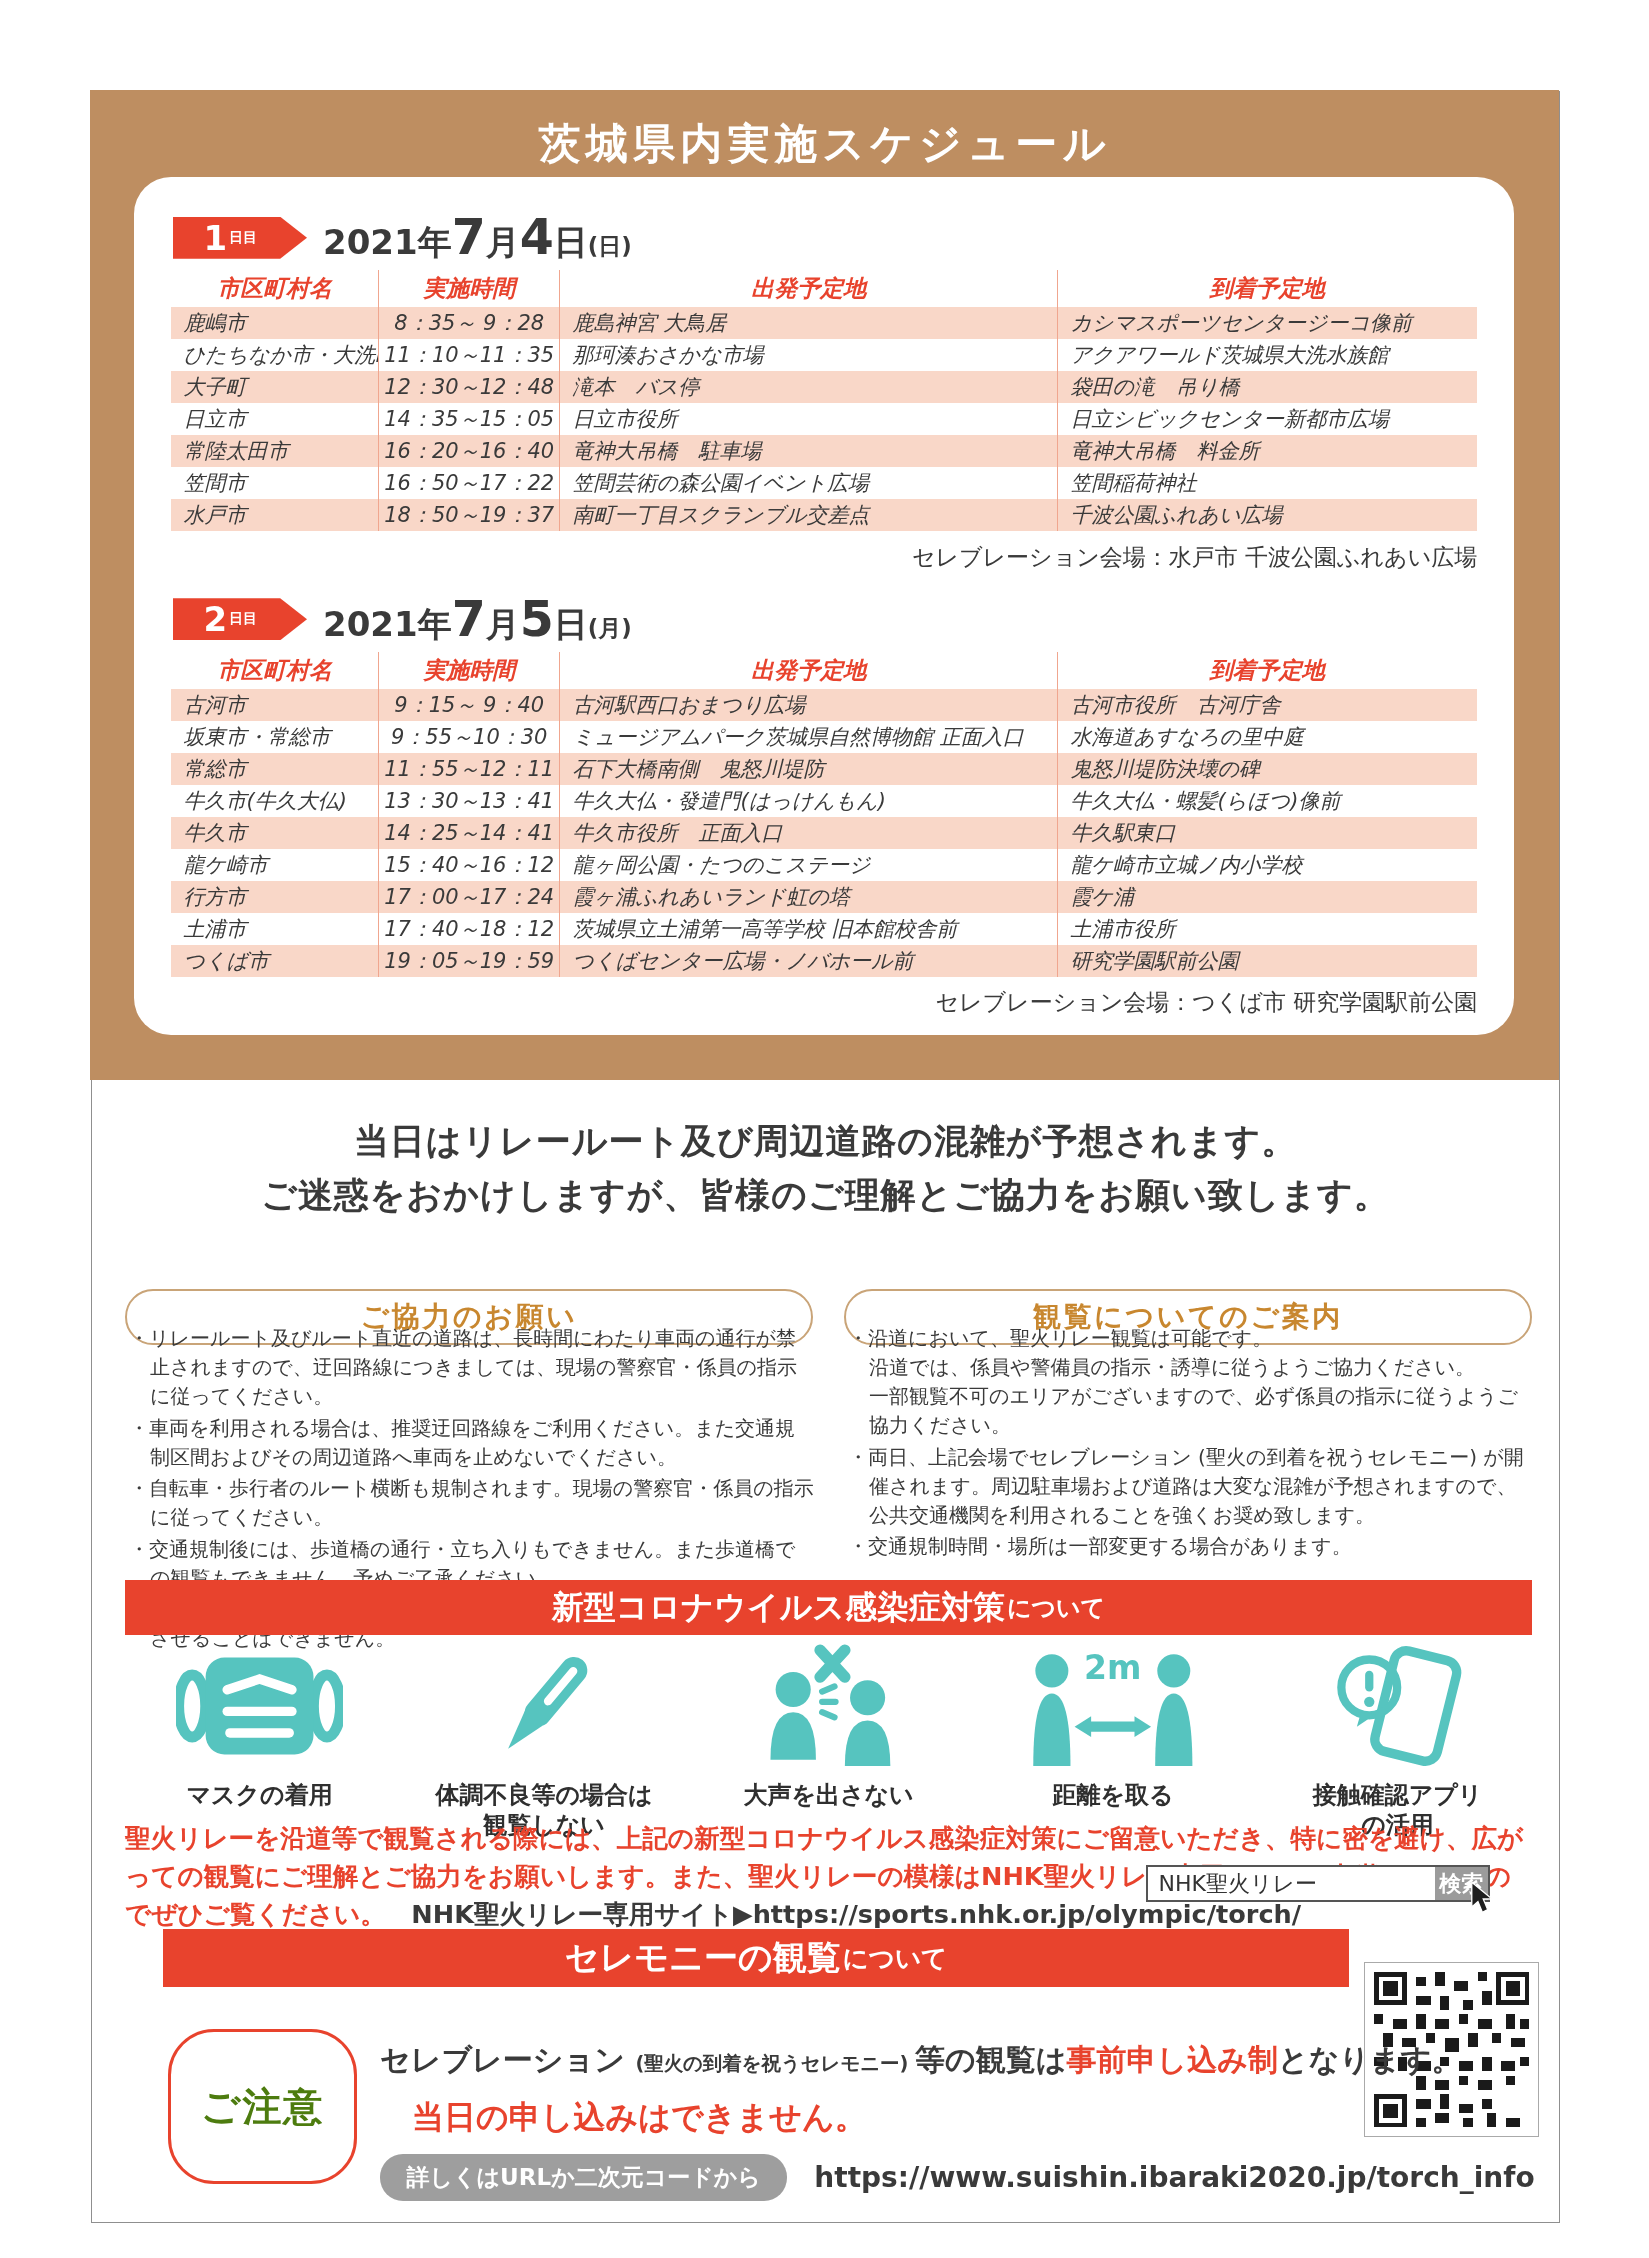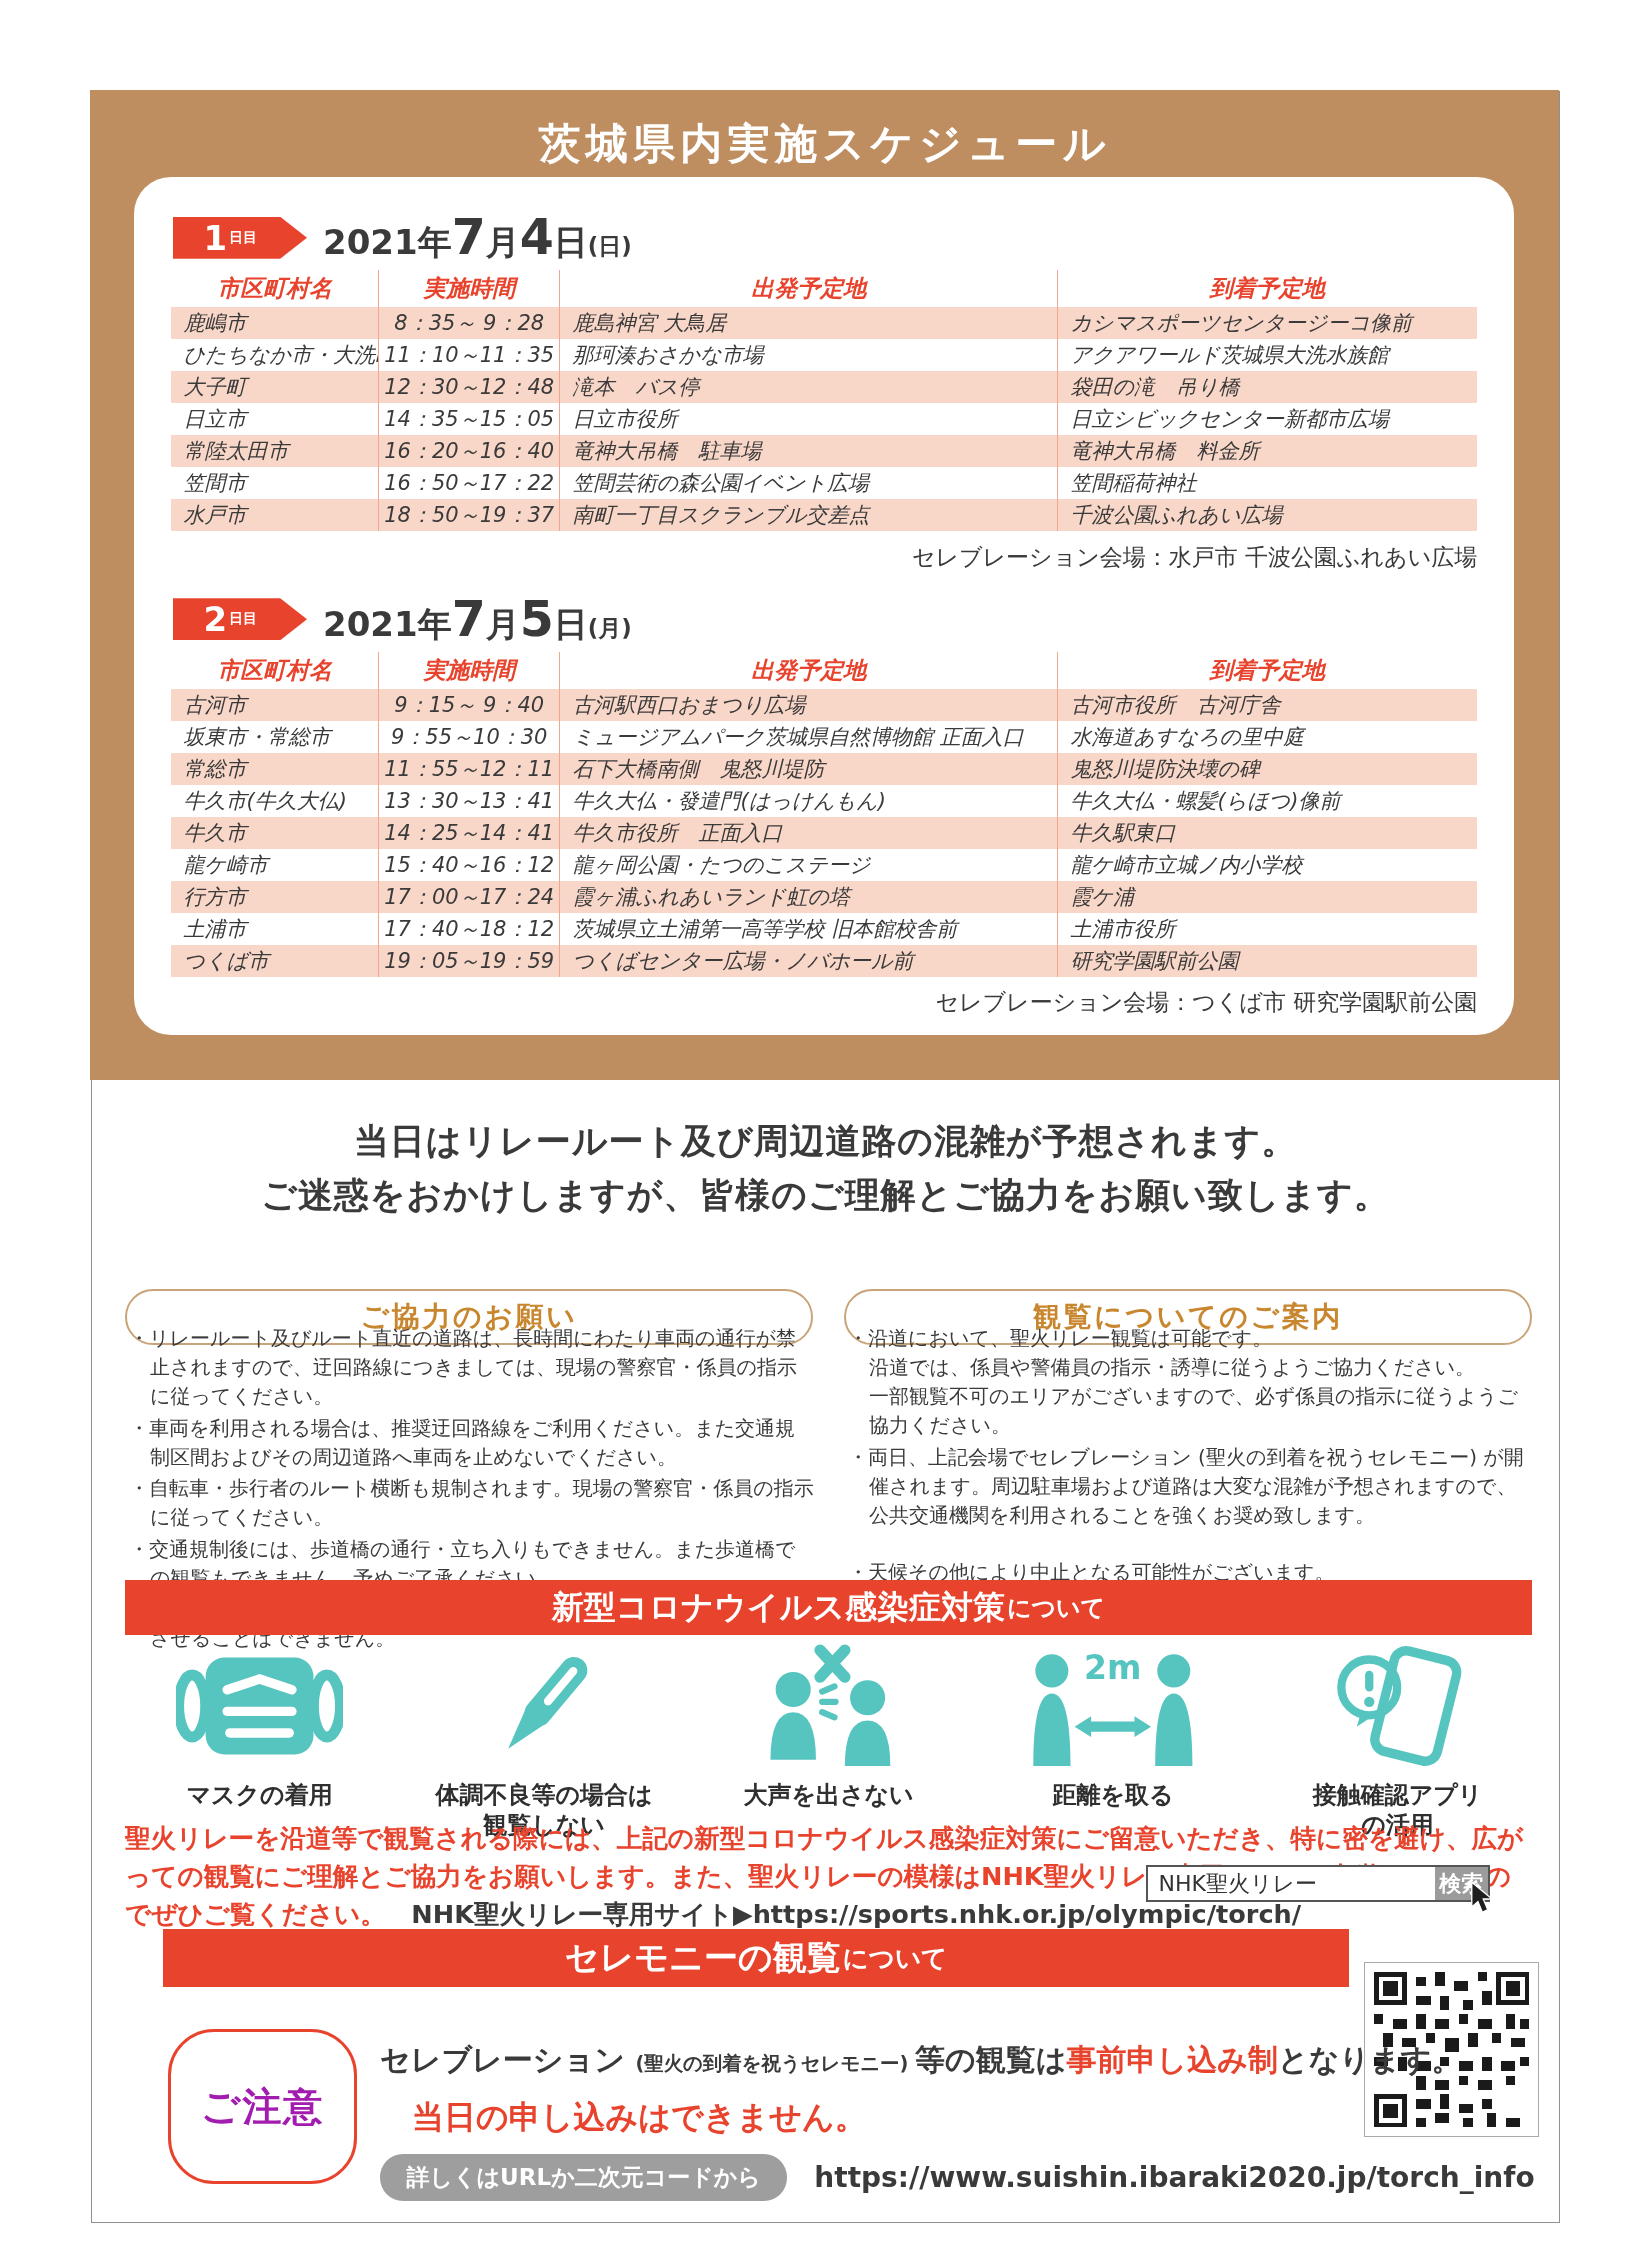--- a/index.html
+++ b/index.html
@@ -87,21 +87,21 @@
       color:#ffffff;display:flex;align-items:center;justify-content:center;gap:1.8px;}
   .cer-banner .main{font-size:34px;font-weight:bold;}
   .cer-banner .suffix{font-size:25.6px;font-weight:bold;}
 
   .qr-box{position:absolute;left:1272px;top:1870px;width:175px;height:175px;background:#fff;
       border:1.8px solid #aaa;box-sizing:border-box;padding:8.8px;}
   .qr-box svg{width:100%;height:100%;}
 
   .caution{position:absolute;left:76px;top:1937px;width:189px;height:155px;border:3.5px solid #E8432D;
       border-radius:46px;box-sizing:border-box;display:flex;align-items:center;justify-content:center;
-      color:#a21caf;font-size:39px;font-weight:bold;letter-spacing:1.8px;}
+      color:#4d7c0f;font-size:39px;font-weight:bold;letter-spacing:1.8px;}
 
   .cer-l1{position:absolute;left:288px;top:1948px;width:970px;white-space:nowrap;}
   .cer-l1 .t{font-size:30px;font-weight:bold;color:#3a3a3a;}
   .cer-l1 .paren{font-size:19.4px;font-weight:bold;color:#3a3a3a;}
   .cer-l1 .red{font-size:30px;font-weight:bold;color:#E8432D;}
   .cer-l2{position:absolute;left:288px;top:2004px;font-size:32px;font-weight:bold;color:#E8432D;margin-left:32px;}
   .cer-l3{position:absolute;left:288px;top:2062px;display:flex;align-items:center;gap:27px;}
   .pill{background:#9e9e9e;color:#fff;font-size:23px;font-weight:bold;border-radius:23px;
       padding:8px 26.5px;white-space:nowrap;}
   .info-url{font-size:28px;font-weight:bold;color:#3a3a3a;white-space:nowrap;}
@@ -273,21 +273,20 @@
     <p>・車両を利用される場合は、推奨迂回路線をご利用ください。また交通規制区間およびその周辺道路へ車両を止めないでください。</p>
     <p>・自転車・歩行者のルート横断も規制されます。現場の警察官・係員の指示に従ってください。</p>
     <p>・交通規制後には、歩道橋の通行・立ち入りもできません。また歩道橋での観覧もできません。予めご了承ください。</p>
     <p>・航空法に基づき、許可を得ずにルート周辺で無人航空機(ドローン)を飛行させることはできません。</p>
   </div>
   <div class="bullets rgt">
     <p>・沿道において、聖火リレー観覧は可能です。
 沿道では、係員や警備員の指示・誘導に従うようご協力ください。
 一部観覧不可のエリアがございますので、必ず係員の指示に従うようご協力ください。</p>
     <p>・両日、上記会場でセレブレーション (聖火の到着を祝うセレモニー) が開催されます。周辺駐車場および道路は大変な混雑が予想されますので、公共交通機関を利用されることを強くお奨め致します。</p>
-    <p class="gap-top">・天候その他により中止となる可能性がございます。</p>
     <p>・交通規制時間・場所は一部変更する場合があります。</p>
   </div>
 
   <div class="covid-banner">
     <span class="main">新型コロナウイルス感染症対策</span>
     <span class="suffix">について</span>
   </div>
 
   <div class="icons">
     <div class="icon-item">

